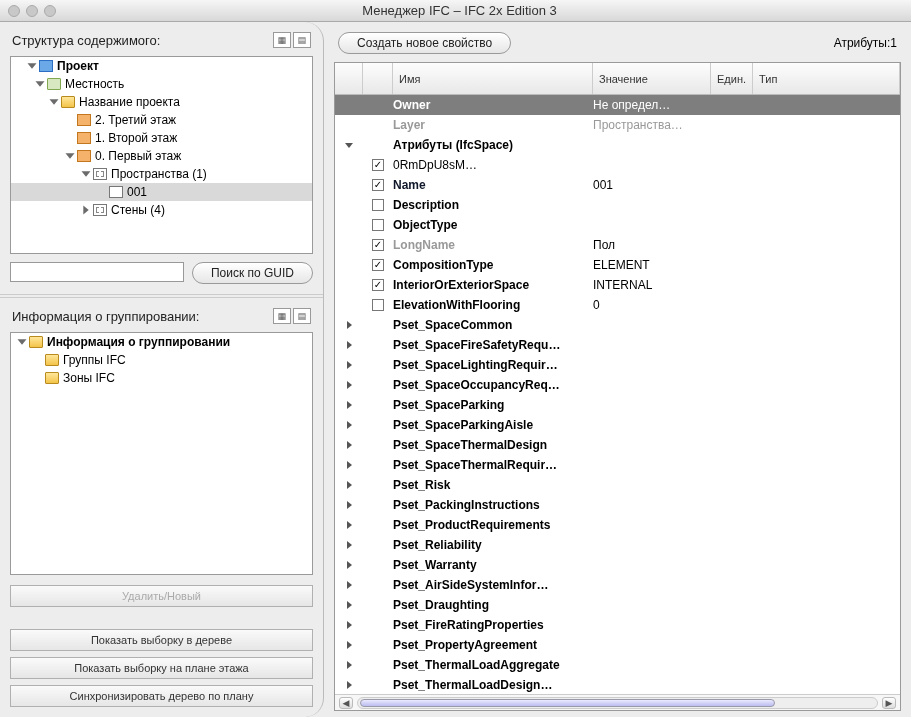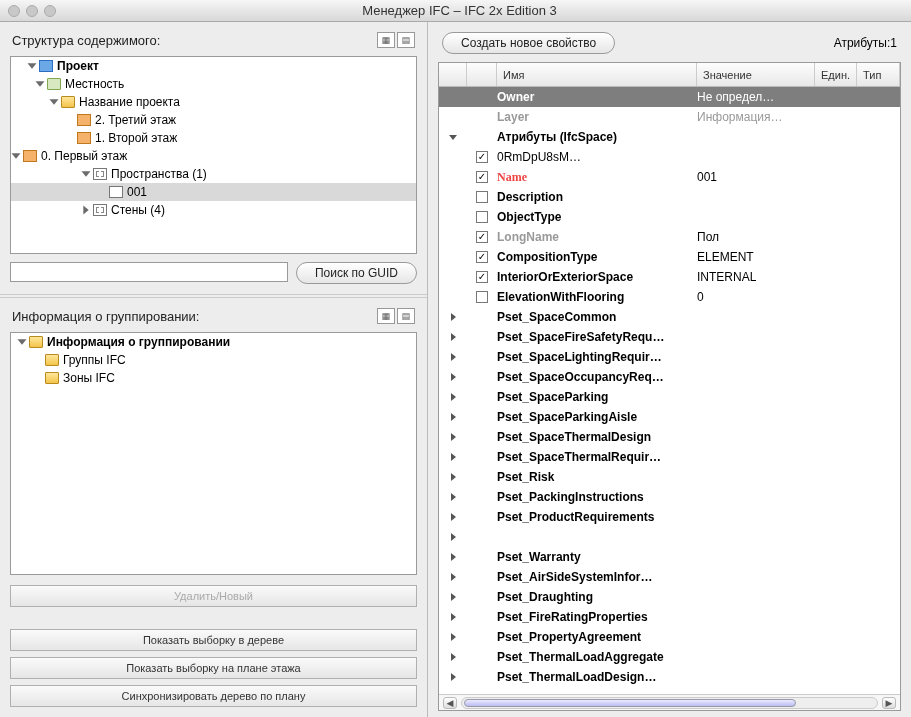--- a/index.html
+++ b/index.html
@@ -21,21 +21,21 @@
     display: flex;
     align-items: center;
     position: relative;
     font-weight: 500;
   }
   .traffic { display:flex; gap:6px; margin-left:8px; }
   .tl-btn { width:12px; height:12px; border-radius:50%; background:#c8c8c8; border:1px solid #aaa; }
   .titlebar .wtitle { position:absolute; left:8px; right:0; text-align:center; font-size:13px; color:#333; }
   
   .cols { display:flex; height:calc(100% - 22px); }
-  .left { width:428px; display:flex; flex-direction:column; border-right:1px solid #bbb; background:#ededed; }
+  .left { width:324px; display:flex; flex-direction:column; border-right:1px solid #bbb; background:#ededed;border-radius:19px; }
   .right { flex:1; display:flex; flex-direction:column; background:#ededed; }
   
   .panel-header {
     display:flex; align-items:center; justify-content:space-between;
     padding:10px 12px 4px 12px;
   }
   .panel-header h3 { font-size:13px; font-weight:normal; color:#222; }
   .header-icons { display:flex; gap:2px; }
   .ibtn {
     width:18px; height:16px; border:1px solid #999; background:#fff;
@@ -97,21 +97,21 @@
   .right-top {
     display:flex; align-items:center; justify-content:space-between;
     padding:10px 14px 6px 14px;
   }
   .sel-count { font-size:12px; color:#000; }
   .grid-wrap {
     margin:2px 10px 6px 10px; border:1px solid #9a9a9a; background:#fff;
     flex:1; display:flex; flex-direction:column; overflow:hidden;
   }
   .grid-head {
-    display:flex; height:24px; background:linear-gradient(#fdfdfd,#e8e8e8);
+    display:flex; height:32px; background:linear-gradient(#fdfdfd,#e8e8e8);
     border-bottom:1px solid #bbb; font-size:11px; color:#333;
   }
   .grid-head .hcell { border-right:1px solid #ccc; display:flex; align-items:center; padding:0 6px; }
   .c0 { width:28px; }
   .c1 { width:30px; }
   .c2 { flex:0 0 200px; font-weight: bold;}
   .c3 { flex:0 0 118px; }
   .c4 { flex:1; }
   .grid-body { flex:1; overflow:auto; }
   .grow {
@@ -191,21 +191,21 @@
         <div class="tree-row" style="padding-left: 54px;">
           <span class="disclosure " style="visibility: hidden;"></span>
           <span class="ticon storey"></span>
           <span class="tlabel">2. Третий этаж</span>
         </div>
         <div class="tree-row" style="padding-left: 54px;">
           <span class="disclosure " style="visibility: hidden;"></span>
           <span class="ticon storey"></span>
           <span class="tlabel">1. Второй этаж</span>
         </div>
-        <div class="tree-row" style="">
+        <div class="tree-row" style="padding-left: 54px;">
           <span class="disclosure open"></span>
           <span class="ticon storey"></span>
           <span class="tlabel">0. Первый этаж</span>
         </div>
         <div class="tree-row" style="padding-left: 70px;">
           <span class="disclosure open"></span>
           <span class="ticon group"></span>
           <span class="tlabel">Пространства (1)</span>
         </div>
         <div class="tree-row selected" style="padding-left: 86px;">
@@ -286,21 +286,21 @@
             </div>
             <div class="c4"></div>
           </div>
           <div class="grow light">
             <div class="c0"></div>
             <div class="c1"></div>
             <div class="c2">
               <span>Layer</span>
             </div>
             <div class="c3">
-              <span>Информация…</span>
+              <span>Пространства…</span>
             </div>
             <div class="c4"></div>
           </div>
           <div class="grow section">
             <div class="c0">
               <span class="expander open"></span>
             </div>
             <div class="c1"></div>
             <div class="c2">
               <span>Атрибуты (IfcSpace)</span>
@@ -319,21 +319,21 @@
               <span>0RmDpU8sM…</span>
             </div>
             <div class="c4"></div>
           </div>
           <div class="grow">
             <div class="c0"></div>
             <div class="c1">
               <span class="chk checked"></span>
             </div>
             <div class="c2">
-              <span style="color: #ef4444; font-family: Liberation Serif, serif;">Name</span>
+              <span style="color: #0f172a;">Name</span>
             </div>
             <div class="c3">
               <span>001</span>
             </div>
             <div class="c4"></div>
           </div>
           <div class="grow">
             <div class="c0"></div>
             <div class="c1">
               <span class="chk"></span>
@@ -552,20 +552,23 @@
             <div class="c3">
               <span></span>
             </div>
             <div class="c4"></div>
           </div>
           <div class="grow section">
             <div class="c0">
               <span class="expander"></span>
             </div>
             <div class="c1"></div>
+            <div class="c2">
+              <span>Pset_Reliability</span>
+            </div>
             <div class="c3">
               <span></span>
             </div>
             <div class="c4"></div>
           </div>
           <div class="grow section">
             <div class="c0">
               <span class="expander"></span>
             </div>
             <div class="c1"></div>

